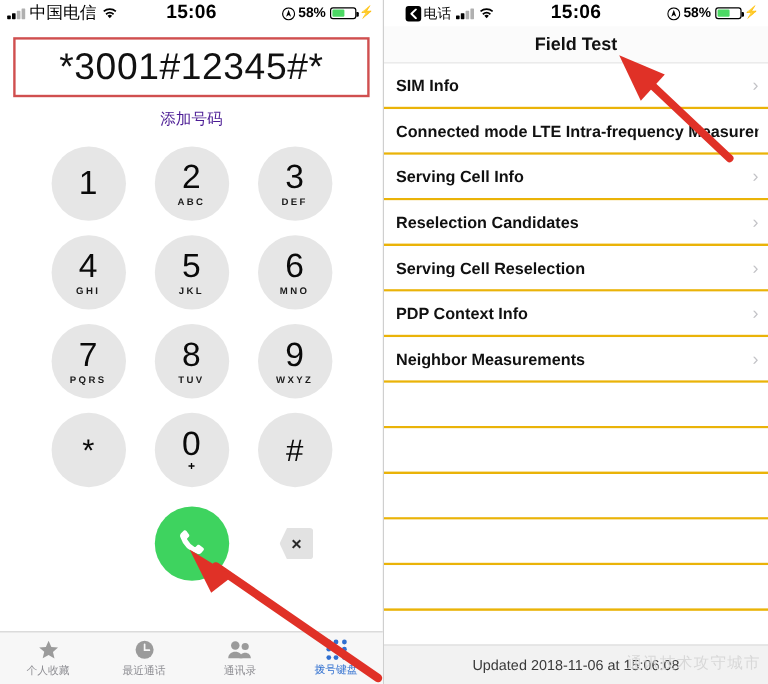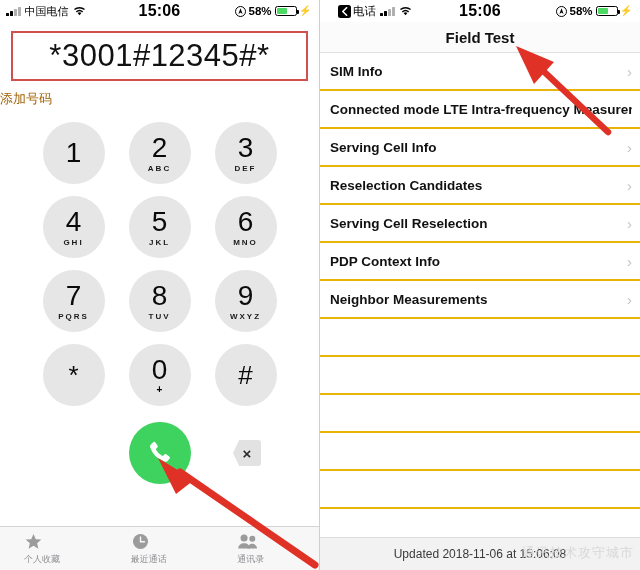--- a/index.html
+++ b/index.html
@@ -18,21 +18,21 @@
 
   
   .statusbar {
     height:22px; display:flex; align-items:center;
     font-size:11.5px; font-weight:bold; color:#000;
     padding:0 6px; position:relative;
   }
   .sb-left  { display:flex; align-items:center; gap:4px; }
   .sb-right { display:flex; align-items:center; gap:3px; position:absolute; right:7px; top:0; height:22px; }
   .sb-time  { position:absolute; left:0; right:0; text-align:center; font-size:16px; font-weight:bold; letter-spacing:.2px; }
-  .sb-carrier { font-size:11px; font-weight:normal; }
+  .sb-carrier { font-size:14px; font-weight:normal; }
 
   
   .bars { display:flex; align-items:flex-end; gap:1.5px; height:9px; }
   .bars i { width:2.5px; background:#000; display:block; border-radius:.5px; }
   .bars i:nth-child(1){height:3px;} .bars i:nth-child(2){height:5px;}
   .bars i:nth-child(3){height:7px;background:#b0b0b0;} .bars i:nth-child(4){height:9px;background:#b0b0b0;}
 
   .wifi { position:relative; width:13px; height:10px; }
   .wifi svg { display:block; }
 
@@ -54,21 +54,21 @@
   }
   .backchev svg { display:block; }
 
   
   .numbox {
     margin:9px 11px 0 11px; height:50px; border:2.5px solid #d04f4f;
     display:flex; align-items:center; justify-content:center;
     background:#fff;
   }
   .numbox span { font-size:31px; letter-spacing:.5px; color:#111; font-weight:400; }
-  .addnum { margin-top:9px; font-size:13px; color:#a16207; }
+  .addnum { text-align:center; margin-top:9px; font-size:13px; color:#4c1d95; }
 
   .keypad {
     margin:14px auto 0 auto; width:258px;
     display:grid; grid-template-columns:repeat(3,1fr);
     row-gap:12px; justify-items:center;
   }
   .key {
     width:62px; height:62px; border-radius:50%; background:#e6e6e6;
     display:flex; flex-direction:column; align-items:center; justify-content:center;
     line-height:1;
@@ -95,21 +95,21 @@
     border-radius:3px;
   }
   .delbtn span { position:relative; z-index:2; font-weight:bold; }
 
   
   .tabbar {
     position:absolute; left:0; bottom:0; width:320px; height:44px;
     background:#f7f7f7; border-top:1px solid #d4d4d4;
     display:flex;
   }
-  .tab { flex:1; display:flex; flex-direction:column; align-items:flex-start; justify-content:center; gap:2px; color:#8e8e93;padding-left:24px; }
+  .tab { flex:1; display:flex; flex-direction:column; align-items:center; justify-content:center; gap:2px; color:#8e8e93; }
   .tab .tlabel { font-size:9px; }
   .tab.active { color:#2f6fd0; }
   .tab svg { display:block; }
   .dotgrid { display:grid; grid-template-columns:repeat(3,4px); gap:2.5px; }
   .dotgrid i { width:4px; height:4px; background:#2f6fd0; border-radius:50%; display:block; }
 
   
   .navtitle {
     height:30px; display:flex; align-items:center; justify-content:center;
     font-size:15px; font-weight:bold; color:#111; background:#fbfbfb;
@@ -269,20 +269,34 @@
         <span>
           <svg width="22" height="19" viewBox="0 0 28 24">
               <circle cx="9" cy="7.5" r="4.5" fill="#9b9b9b"></circle>
               <path d="M1.5 21c0-4.2 3.4-6.8 7.5-6.8s7.5 2.6 7.5 6.8Z" fill="#9b9b9b"></path>
               <circle cx="19.5" cy="8.5" r="3.8" fill="#9b9b9b"></circle>
               <path d="M13.5 21c0-3.7 2.8-6 6-6s6 2.3 6 6Z" fill="#9b9b9b"></path>
             </svg>
         </span>
         <span class="tlabel">通讯录</span>
       </div>
+      <div class="tab active">
+        <span class="dotgrid">
+            <i></i>
+            <i></i>
+            <i></i>
+            <i></i>
+            <i></i>
+            <i></i>
+            <i></i>
+            <i></i>
+            <i></i>
+          </span>
+        <span class="tlabel">拨号键盘</span>
+      </div>
     </div>
   </div>
 
   <div class="panel panel-right">
 
     <div class="statusbar">
       <div class="sb-left">
         <span class="backbtn">
           <span class="backchev">
             <svg width="7" height="9" viewBox="0 0 7 9">

